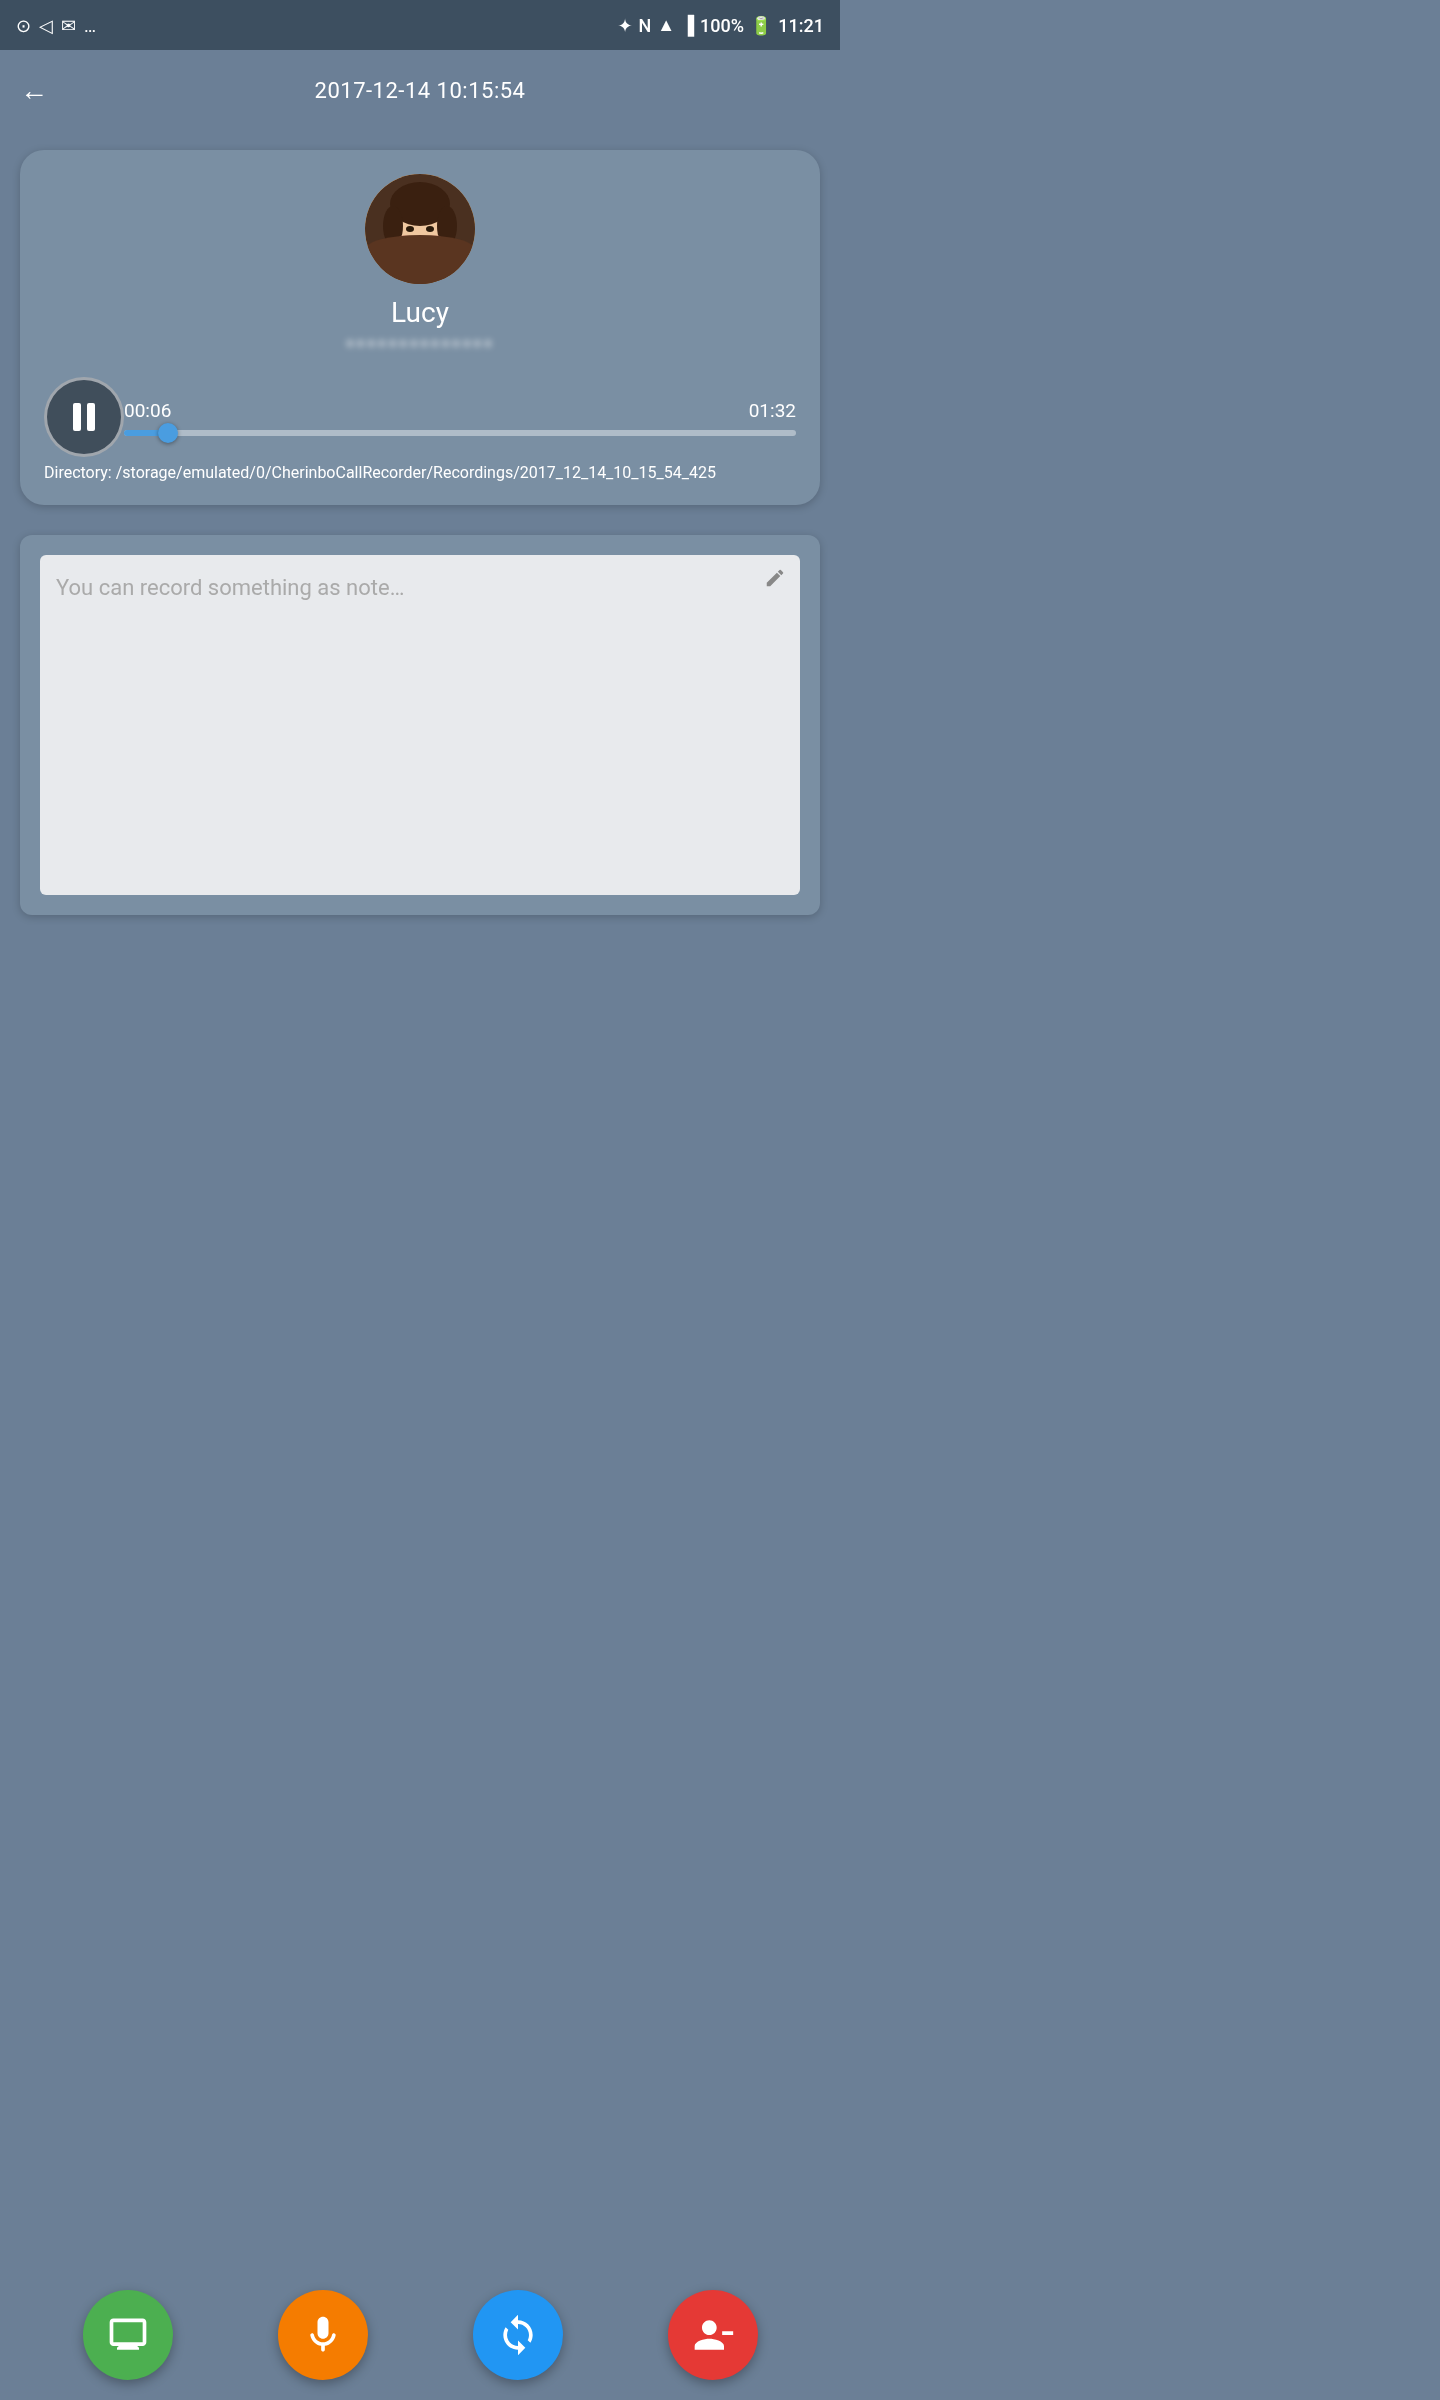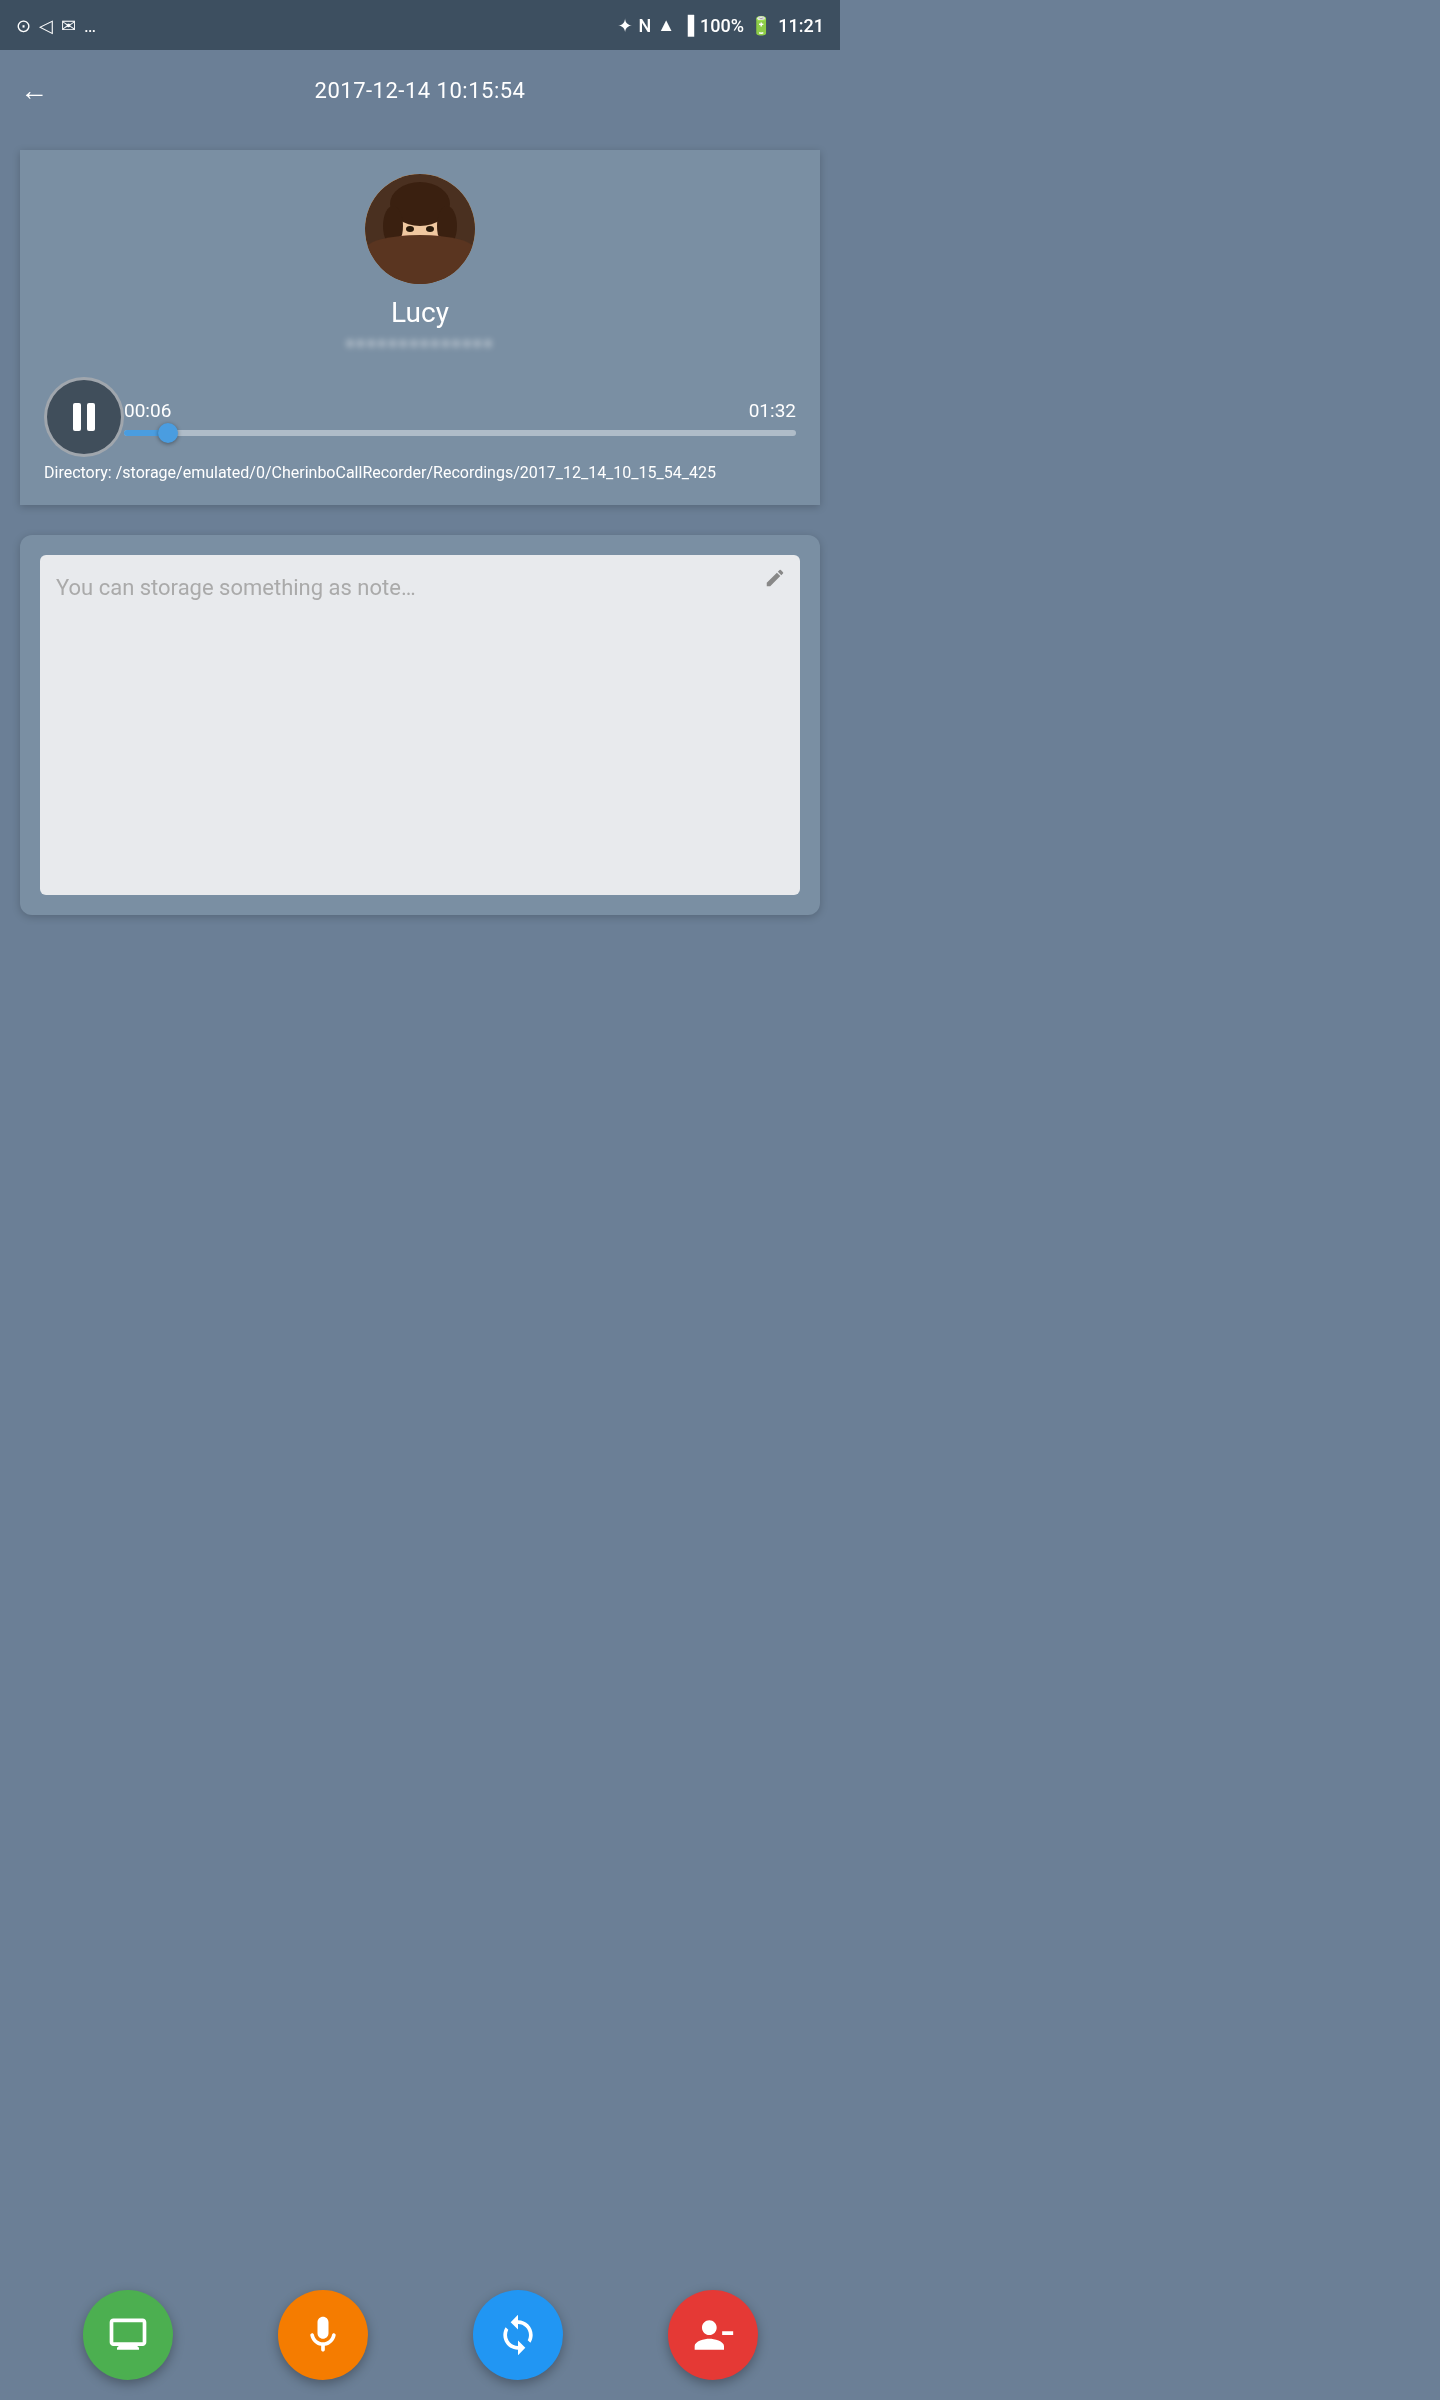--- a/index.html
+++ b/index.html
@@ -54,21 +54,21 @@
     }
 
     
     .content {
       padding: 20px 20px;
     }
 
     
     .player-card {
       background: #7a8fa3;
-      border-radius: 0;
+      border-radius: 24px;
       padding: 24px 24px 20px;
       margin-bottom: 30px;
       box-shadow: 0 2px 8px rgba(0,0,0,0.2);
     }
 
     .avatar-container {
       display: flex;
       justify-content: center;
       margin-bottom: 12px;
     }
@@ -354,21 +354,21 @@
     <div class="directory-text">Directory: /storage/emulated/0/CherinboCallRecorder/Recordings/2017_12_14_10_15_54_425</div>
   </div>
 
   <div class="notes-card">
     <div class="notes-textarea-container">
       <div class="edit-icon">
         <svg viewBox="0 0 24 24" width="22" height="22" fill="#888">
           <path d="M3 17.25V21h3.75L17.81 9.94l-3.75-3.75L3 17.25zM20.71 7.04a1 1 0 0 0 0-1.41l-2.34-2.34a1 1 0 0 0-1.41 0l-1.83 1.83 3.75 3.75 1.83-1.83z"></path>
         </svg>
       </div>
-      <div class="notes-placeholder">You can storage something as note…</div>
+      <div class="notes-placeholder">You can record something as note…</div>
     </div>
   </div>
 
   <div class="bottom-spacer"></div>
 </div>
 
 <div class="bottom-bar">
 
   <button class="action-btn btn-green" aria-label="Screen">
     <svg viewBox="0 0 24 24" xmlns="http://www.w3.org/2000/svg">

